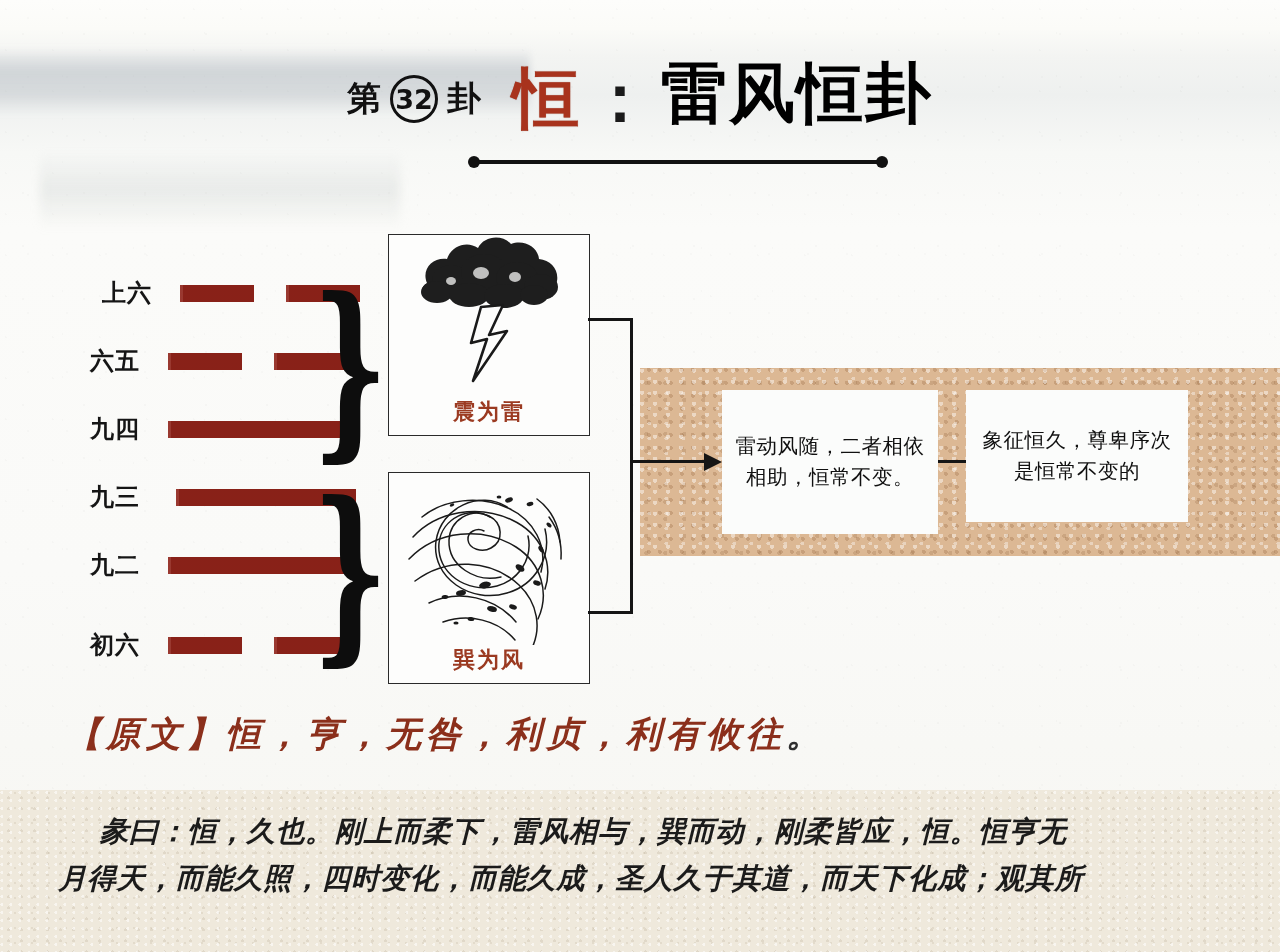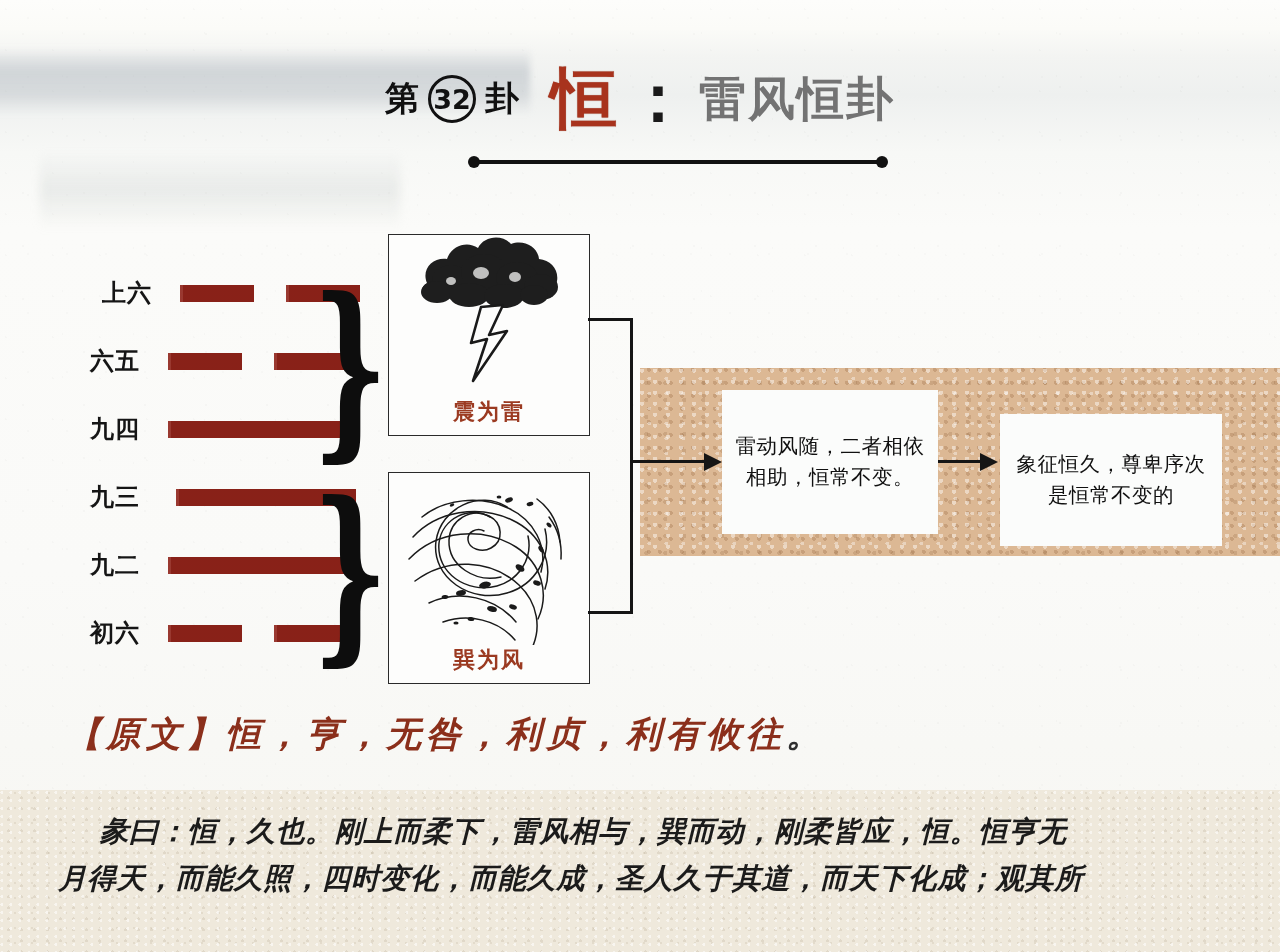--- a/index.html
+++ b/index.html
@@ -62,22 +62,22 @@
     font-family:"DejaVu Sans","Liberation Sans",sans-serif;
     font-size:66px;font-weight:800;color:#a8331d;
     text-shadow:0 0 1px rgba(120,40,20,.6);
     line-height:1;
   }
   .title-colon{
     font-family:"DejaVu Sans","Liberation Sans",sans-serif;
     font-size:66px;font-weight:800;color:#1a1a1a;line-height:1;margin:0 2px;
   }
   .title-black{
-    font-family:Liberation Serif, serif;
-    font-size:47px;font-weight:800;color:#737373;line-height:1;
+    font-family:Liberation Mono, monospace;
+    font-size:66px;font-weight:800;color:#000000;line-height:1;
     letter-spacing:2px;
   }
 
   
   .title-rule{position:absolute;left:468px;top:156px;width:420px;height:12px;}
   .title-rule .bar{position:absolute;left:6px;top:4px;width:408px;height:4px;background:#111;}
   .title-rule .dot{position:absolute;top:0;width:12px;height:12px;border-radius:50%;background:#111;}
   .title-rule .dot.l{left:0;}
   .title-rule .dot.r{right:0;}
 
@@ -151,21 +151,21 @@
   
   .note-box{
     position:absolute;background:#fbfcfb;
     display:flex;align-items:center;justify-content:center;
     text-align:center;padding:10px 12px;box-sizing:border-box;
     font-family:"DejaVu Sans","Liberation Sans",sans-serif;
     font-size:20.5px;line-height:1.5;color:#101010;
     letter-spacing:.5px;
   }
   #note1{left:722px;top:390px;width:216px;height:144px;}
-  #note2{left:1000px;top:390px;width:222px;height:132px;margin-top:24px;}
+  #note2{left:966px;top:390px;width:222px;height:132px;}
 
   
   .yuanwen{
     position:absolute;left:66px;top:706px;width:900px;height:56px;
     font-family:"DejaVu Serif","Liberation Serif",serif;
     font-size:35px;font-weight:700;font-style:italic;color:#8b2f1b;
     letter-spacing:5px;white-space:nowrap;display:flex;align-items:center;
   }
   .yuanwen .tail{color:#2e2e2e;font-weight:600;}
 
@@ -243,21 +243,21 @@
     </div>
   </div>
 
   <div class="hx-row" id="row4" style="top:272px;">
     <div class="hx-label">九二</div>
     <div class="hx-lines">
       <div class="hx-seg full" style="background-color: rgb(142, 34, 25);"></div>
     </div>
   </div>
 
-  <div class="hx-row" id="row5" style="top:340px;align-items:center;">
+  <div class="hx-row" id="row5" style="top:352px;align-items:center;">
     <div class="hx-label">初六</div>
     <div class="hx-lines">
       <div class="hx-seg lft" style="background-color: rgb(142, 34, 25);"></div>
         <div class="hx-seg rgt" style="background-color: rgb(142, 34, 25);"></div>
     </div>
   </div>
 </div>
 
 <div class="brace" style="left:330px;top:286px;height:164px;">
     <span>}</span>

